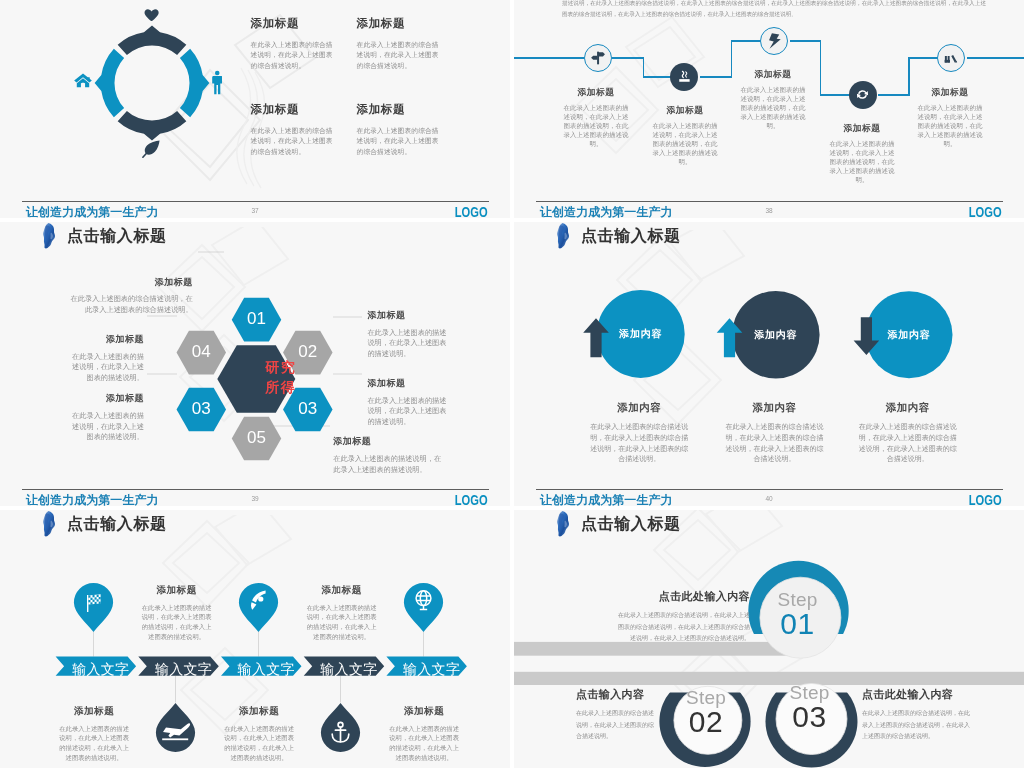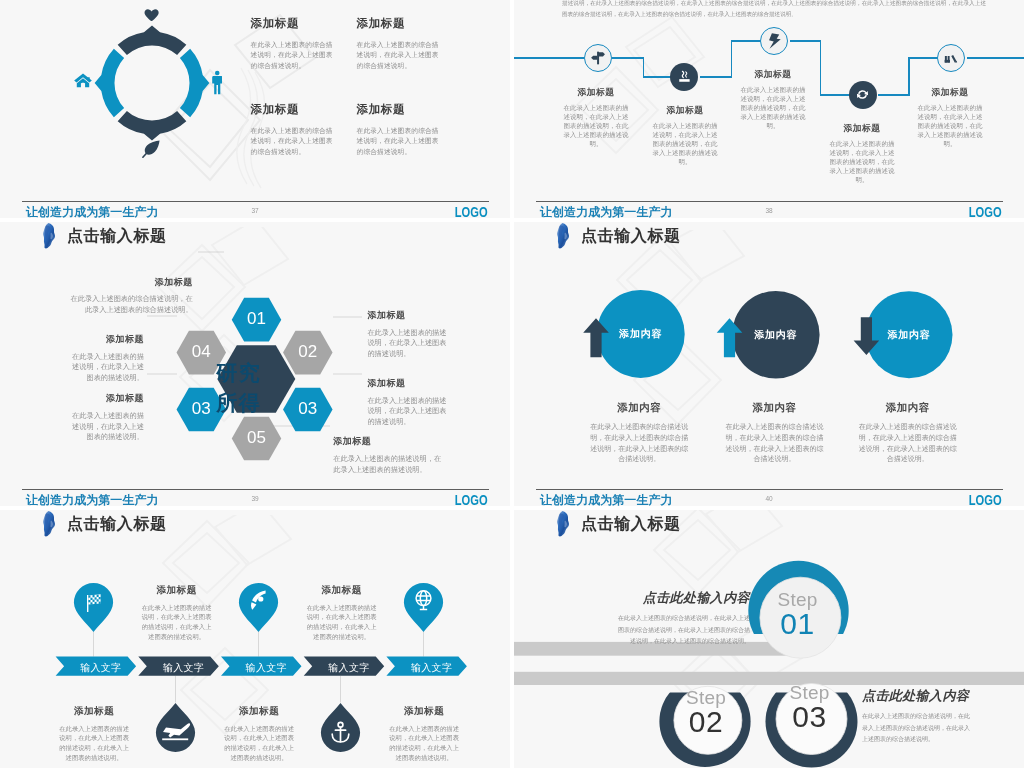--- a/index.html
+++ b/index.html
@@ -42,47 +42,47 @@
   .s2-intro { position:absolute; left:48px; top:54px; width:424px; font-size:5.6px; color:#8c8c8c; line-height:1.85; text-align:justify; }
   .tl-node { position:absolute; width:28px; height:28px; border-radius:50%; display:flex; align-items:center; justify-content:center; }
   .tl-out  { background:#f2f2f2; border:1.3px solid #1789C0; }
   .tl-fill { background:#2F4456; }
   .s2cap { position:absolute; width:66px; text-align:center; }
   .s2cap-t { font-size:8.8px; font-weight:bold; color:#4d4d4d; letter-spacing:.5px; white-space:nowrap; line-height:1.1; }
   .s2cap-b { margin-top:6.5px; font-size:6.5px; color:#8f8f8f; line-height:1.37; }
 
   
   .hexlab { position:absolute; width:50px; text-align:center; font-size:17px; color:#ffffff; font-family:"Liberation Sans",sans-serif; font-weight:300; line-height:1.1; }
-  .hexctr { position:absolute; width:80px; text-align:left; font-size:21px; font-weight:bold; color:#0c4a6e; line-height:1.42; letter-spacing:1.5px; }
+  .hexctr { position:absolute; width:80px; text-align:right; font-size:14px; font-weight:bold; color:#ef4444; line-height:1.42; letter-spacing:1.5px; }
   .s3co { position:absolute; }
   .s3co-t { font-size:9px; font-weight:bold; color:#4d4d4d; letter-spacing:.5px; line-height:1.1; }
   .s3co-b { margin-top:7px; font-size:7.2px; color:#8f8f8f; line-height:1.46; }
   .s3co-r { text-align:right; }
   .s3co-l { text-align:left; }
 
   
   .s4lbl { position:absolute; width:62px; text-align:center; font-size:10px; font-weight:bold; color:#ffffff; letter-spacing:.8px; line-height:1.1; }
   .s4cap { position:absolute; width:98.1px; text-align:center; }
   .s4cap-t { font-size:10.5px; font-weight:bold; color:#4d4d4d; letter-spacing:.5px; line-height:1.1; }
   .s4cap-b { margin-top:8.5px; font-size:7px; color:#8f8f8f; line-height:1.56; }
 
   
-  .chevlbl { position:absolute; top:151.5px; width:70px; text-align:center; font-size:10px; color:#ffffff; letter-spacing:.3px; line-height:1.1; }
+  .chevlbl { position:absolute; top:151.5px; width:70px; text-align:center; font-size:14px; color:#ffffff; letter-spacing:.3px; line-height:1.1; }
   .s5txt { position:absolute; width:72.2px; text-align:center; }
   .s5txt-t { font-size:9.6px; font-weight:bold; color:#4d4d4d; letter-spacing:.5px; white-space:nowrap; line-height:1.1; }
   .s5txt-b { margin-top:7.5px; font-size:6.35px; color:#8f8f8f; line-height:1.54; }
 
   
   .stepbox { position:absolute; width:80px; text-align:center; }
   .step-word { font-size:19px; color:#a8a8a8; font-family:"Liberation Sans",sans-serif; letter-spacing:.2px; line-height:1.0; }
   .step-num  { font-size:30px; font-family:"Liberation Sans",sans-serif; line-height:1.0; letter-spacing:.5px; }
   .step-num-blue { color:#1083B4; }
   .step-num-dark { color:#333333; }
   .s6txt { position:absolute; }
-  .s6txt-t { font-size:13px; font-weight:bold; color:#3f3f3f; letter-spacing:.4px;font-style:italic; }
+  .s6txt-t { font-size:11px; font-weight:bold; color:#3f3f3f; letter-spacing:.4px; }
   .s6txt-b { margin-top:6px; font-size:6px; color:#8c8c8c; line-height:1.95; }
   .s6-r { text-align:right; }
   .s6-l { text-align:left; }
 
   
   .wm { position:absolute; pointer-events:none; opacity:.75; }
 </style>
 </head>
 <body>
 
@@ -578,18 +578,22 @@
   </div>
   <div class="stepbox" style="left:255.5px;top:173px;">
     <div class="step-word">Step</div>
     <div class="step-num step-num-dark">03</div>
   </div>
 
   <div class="s6txt s6-r" style="left:104px;top:79px;width:132px;">
     <div class="s6txt-t">点击此处输入内容</div>
     <div class="s6txt-b">在此录入上述图表的综合描述说明，在此录入上述图表的综合描述说明，在此录入上述图表的综合描述说明，在此录入上述图表的综合描述说明。</div>
   </div>
+  <div class="s6txt s6-l" style="left:62px;top:177px;width:78px;">
+    <div class="s6txt-t">点击输入内容</div>
+    <div class="s6txt-b">在此录入上述图表的综合描述说明，在此录入上述图表的综合描述说明。</div>
+  </div>
   <div class="s6txt s6-l" style="left:348px;top:177px;width:112px;">
     <div class="s6txt-t">点击此处输入内容</div>
     <div class="s6txt-b">在此录入上述图表的综合描述说明，在此录入上述图表的综合描述说明，在此录入上述图表的综合描述说明。</div>
   </div>
 </div>
 </div>
 
 </body></html>

